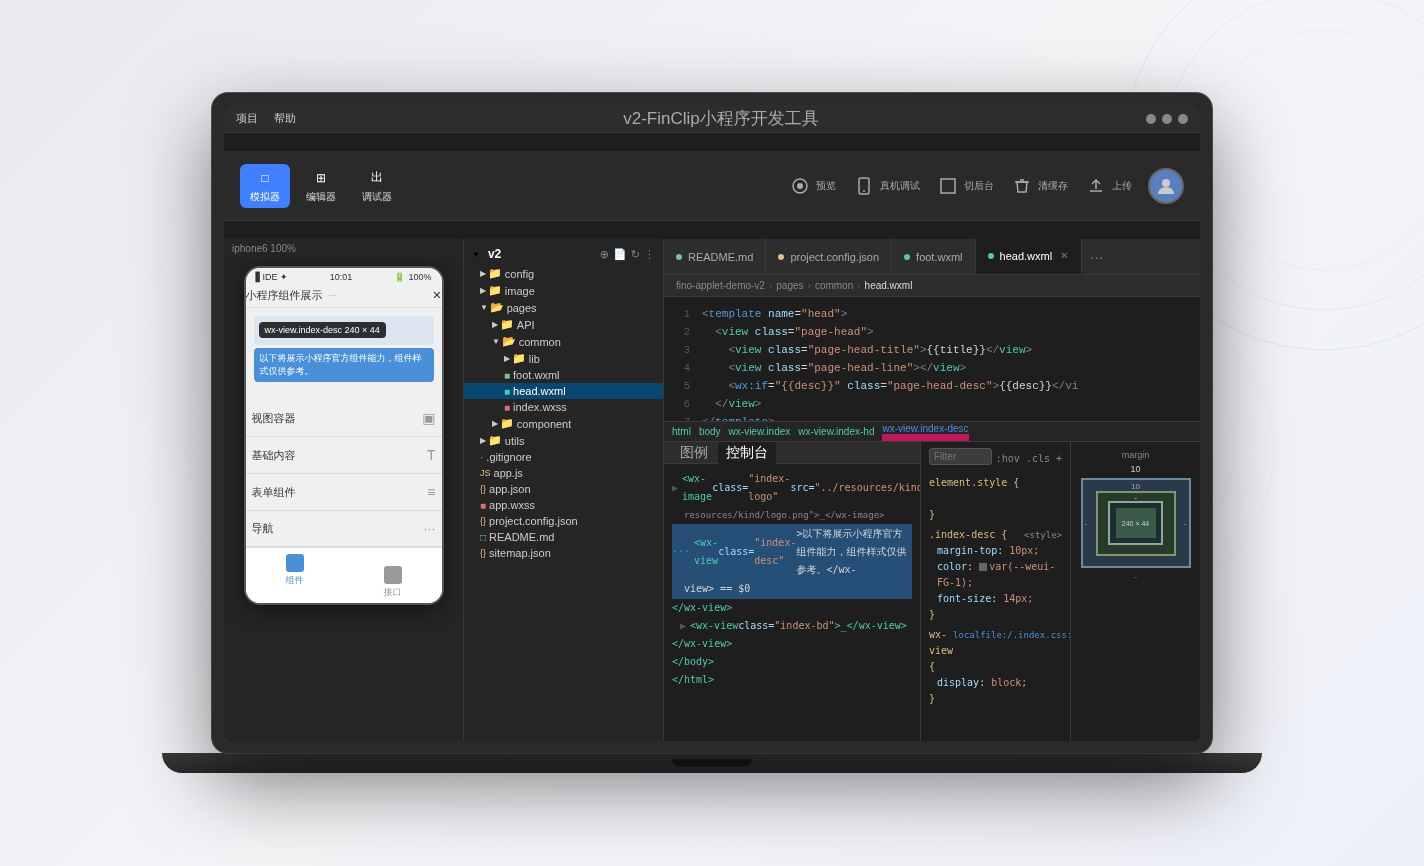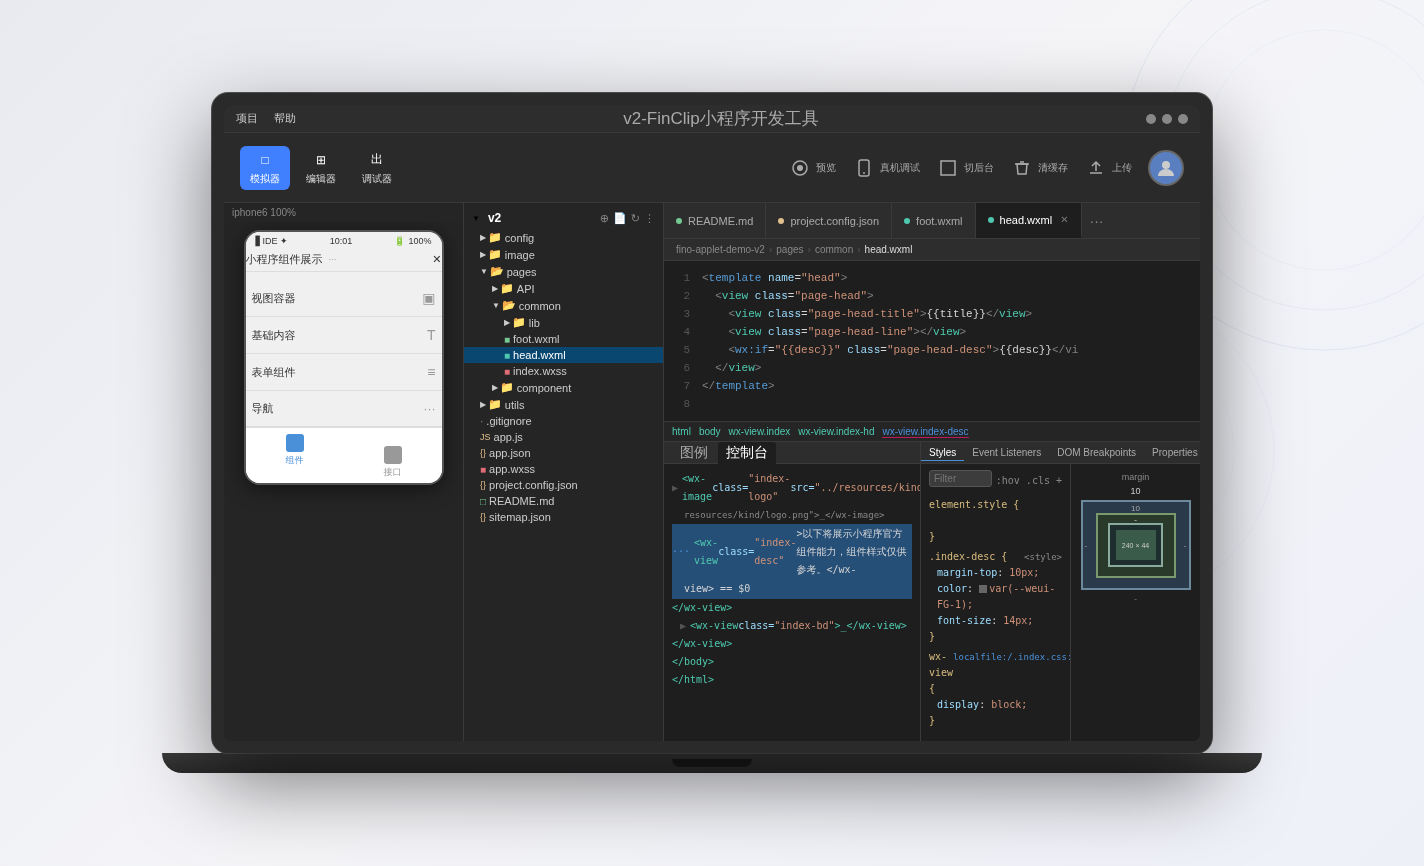--- a/index.html
+++ b/index.html
@@ -46,20 +46,21 @@
       position: relative;
     }
     .laptop-screen {
       width: 100%;
       height: 100%;
       background: #1e1e1e;
       border-radius: 8px;
       overflow: hidden;
       display: flex;
       flex-direction: column;
+      gap: 18px;
     }
     .laptop-base {
       width: 1100px;
       height: 20px;
       background: linear-gradient(180deg, #3a3a3a 0%, #2a2a2a 100%);
       border-radius: 0 0 20px 20px;
       margin-top: 0;
       display: flex;
       justify-content: center;
       align-items: center;
@@ -498,21 +499,21 @@
       background: #252526;
       display: flex;
       align-items: center;
       padding: 0 8px;
       font-size: 10px;
       color: #888;
       gap: 4px;
       border-bottom: 1px solid #3a3a3a;
     }
     .dom-bc-item { color: #4ec9b0; cursor: pointer; }
-    .dom-bc-item.active { border-bottom: 1px solid #be185d; color: #4a90d9; }
+    .dom-bc-item.active { border-bottom: 7px solid #be185d; color: #4a90d9; }
     .dom-bc-sep { color: #555; }
 
     
     .styles-panel {
       width: 280px;
       border-left: 1px solid #3a3a3a;
       display: flex;
       flex-direction: column;
       overflow: hidden;
     }
@@ -720,20 +721,26 @@
               <div class="iphone-frame">
                 <div class="iphone-statusbar">
                   <span>▋IDE ✦</span>
                   <span>10:01</span>
                   <span>🔋 100%</span>
                 </div>
                 <div class="iphone-titlebar">
                   <span>小程序组件展示</span>
                   <span class="iphone-titlebar-dots">···</span>
                   <span style="margin-left:auto">✕</span>
+                </div>
+                <div class="iphone-content">
+                  <div style="background:#dce6f0;border-radius:3px;padding:3px 5px;margin-bottom:3px;">
+                    <div class="iphone-tooltip">wx-view.index-desc  240 × 44</div>
+                  </div>
+                  <div class="iphone-selected-row">以下将展示小程序官方组件能力，组件样式仅供参考。</div>
                 </div>
                 <div class="iphone-list-items">
                   <div class="iphone-list-item">
                     <span>视图容器</span>
                     <span style="color:#999;font-size:14px;">▣</span>
                   </div>
                   <div class="iphone-list-item">
                     <span>基础内容</span>
                     <span style="color:#999;font-size:14px;">T</span>
                   </div>
@@ -986,27 +993,20 @@
                     <div class="dom-line">
                       <span class="dom-tag">&lt;/body&gt;</span>
                     </div>
                     <div class="dom-line">
                       <span class="dom-tag">&lt;/html&gt;</span>
                     </div>
                   </div>
                 </div>
 
                 <div class="styles-panel">
-                  <div class="styles-tabs">
-                    <div class="styles-tab active">Styles</div>
-                    <div class="styles-tab">Event Listeners</div>
-                    <div class="styles-tab">DOM Breakpoints</div>
-                    <div class="styles-tab">Properties</div>
-
-                  </div>
                   <div class="styles-content">
                     <div class="styles-left">
                       <div style="display:flex;align-items:center;margin-bottom:6px;">
                         <input class="styles-filter" placeholder="Filter" style="background: rgb(60, 60, 60); border: 1px solid rgb(85, 85, 85); color: rgb(204, 204, 204); font-size: 10px; padding: 2px 4px; flex: 1 1 0%;">
                         <span style="color:#888;font-size:10px;margin-left:4px;">:hov .cls +</span>
                       </div>
                       <div class="css-rule">
                         <div class="css-selector">element.style {</div>
                         <div style="padding-left:8px;">&nbsp;</div>
                         <div class="css-selector">}</div>

